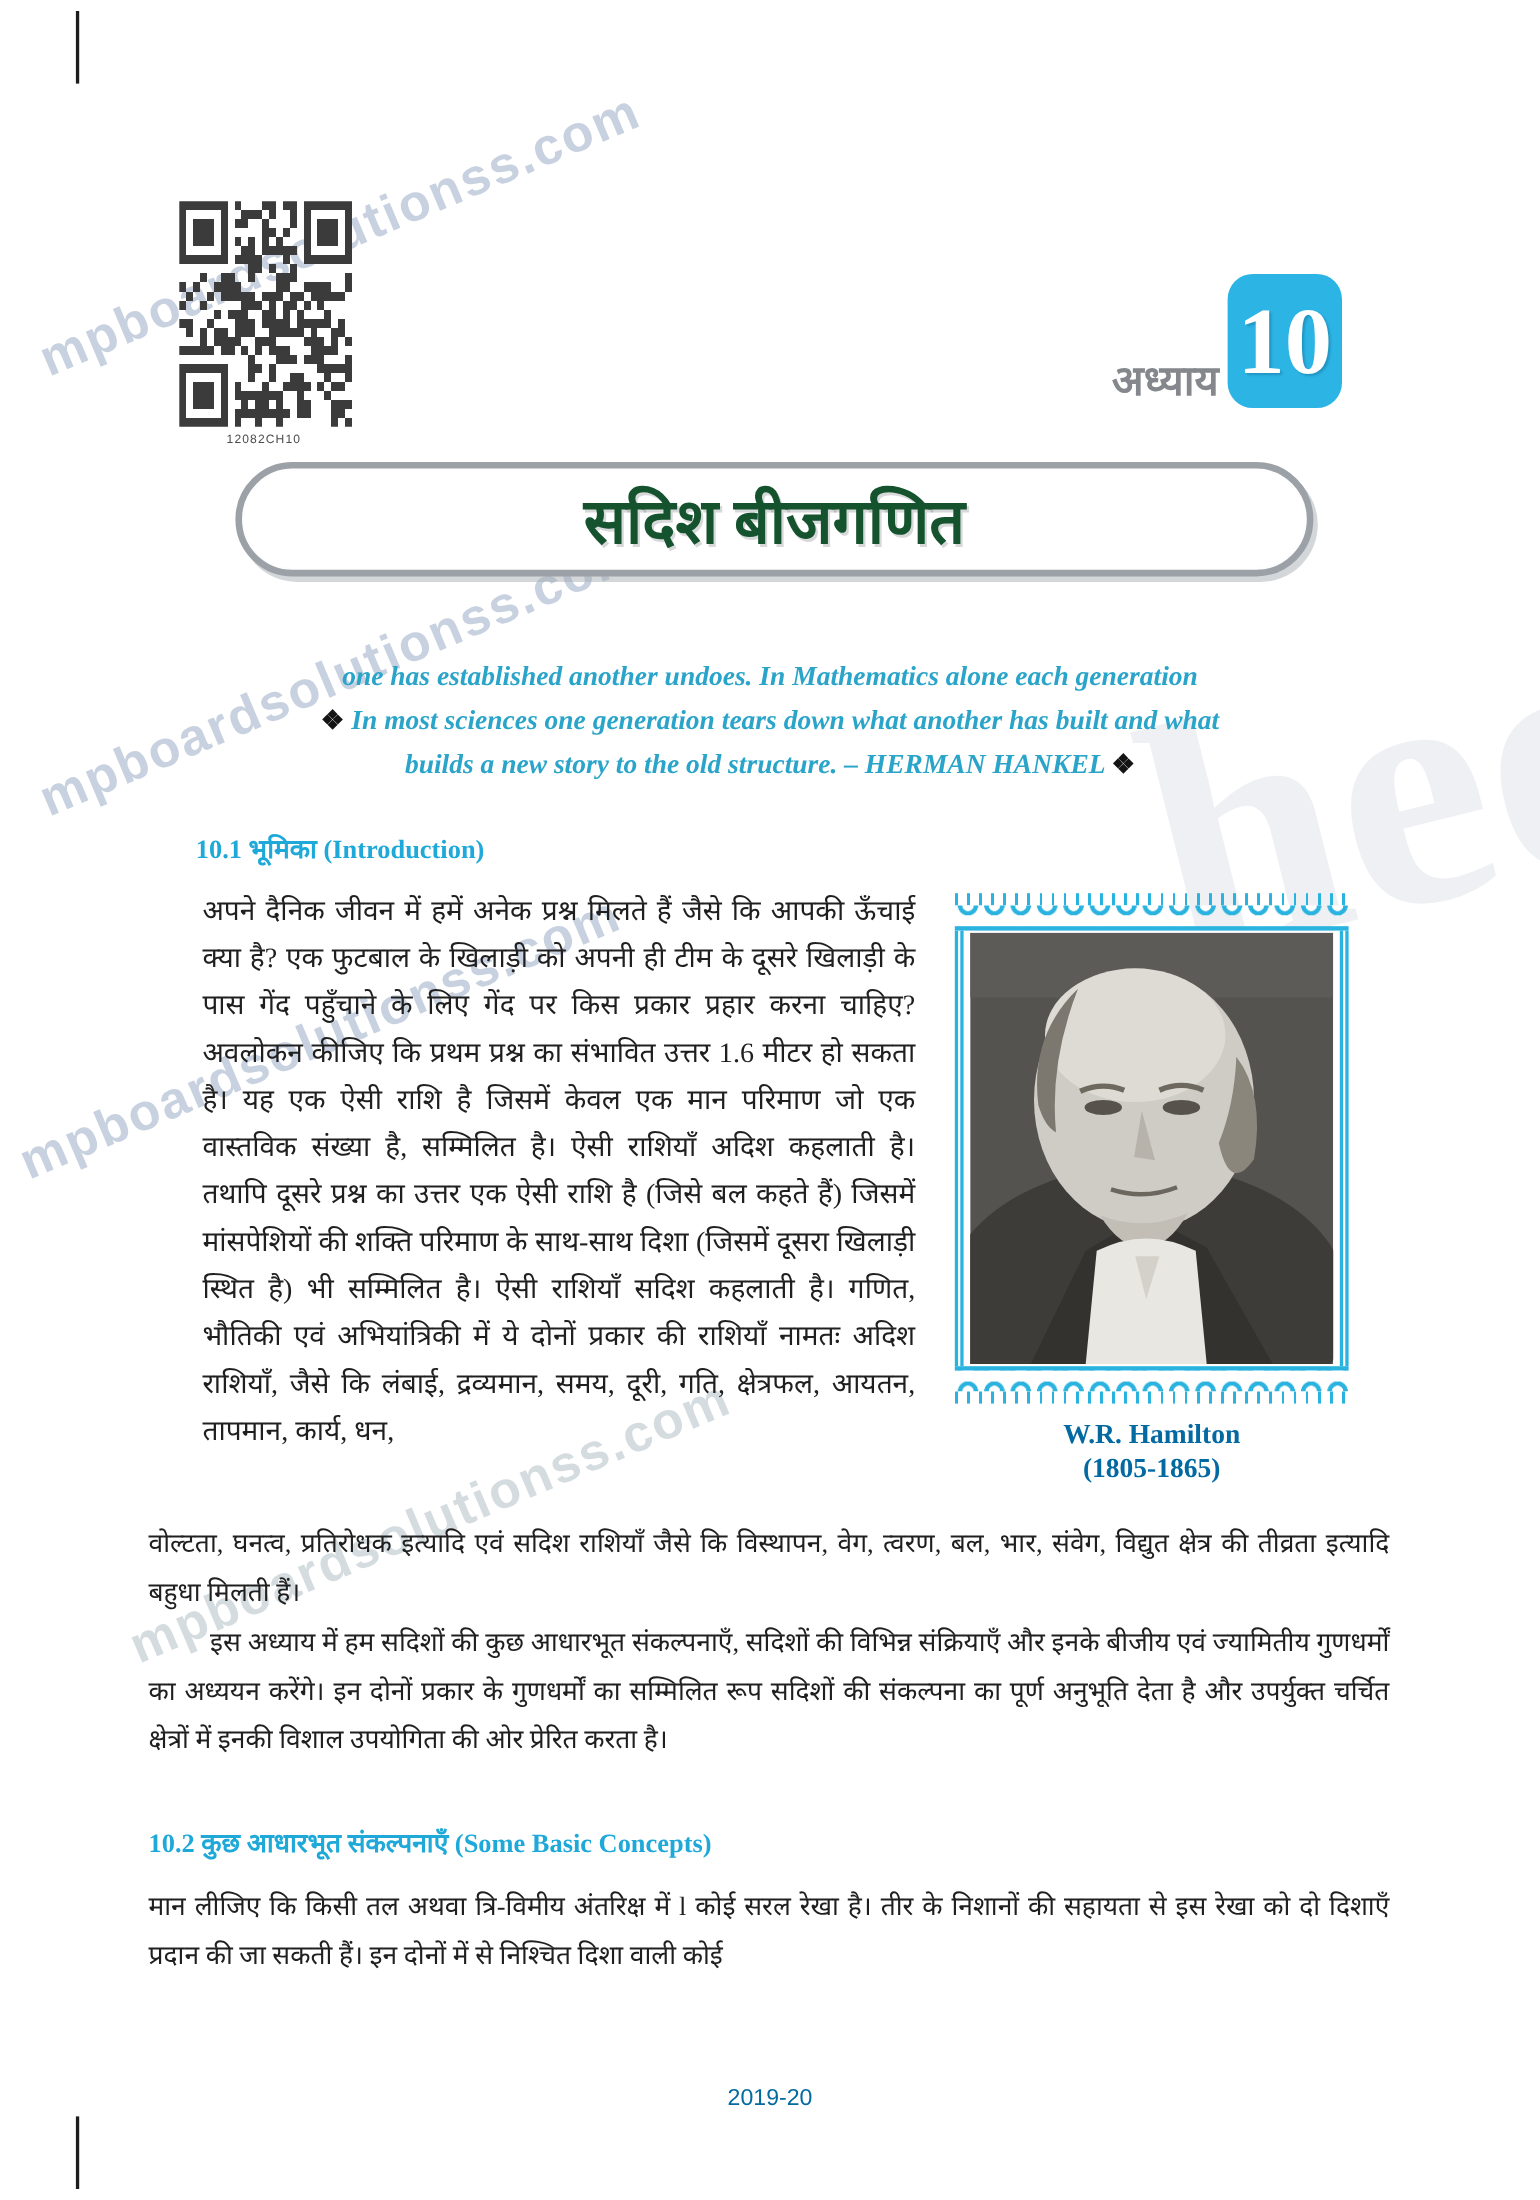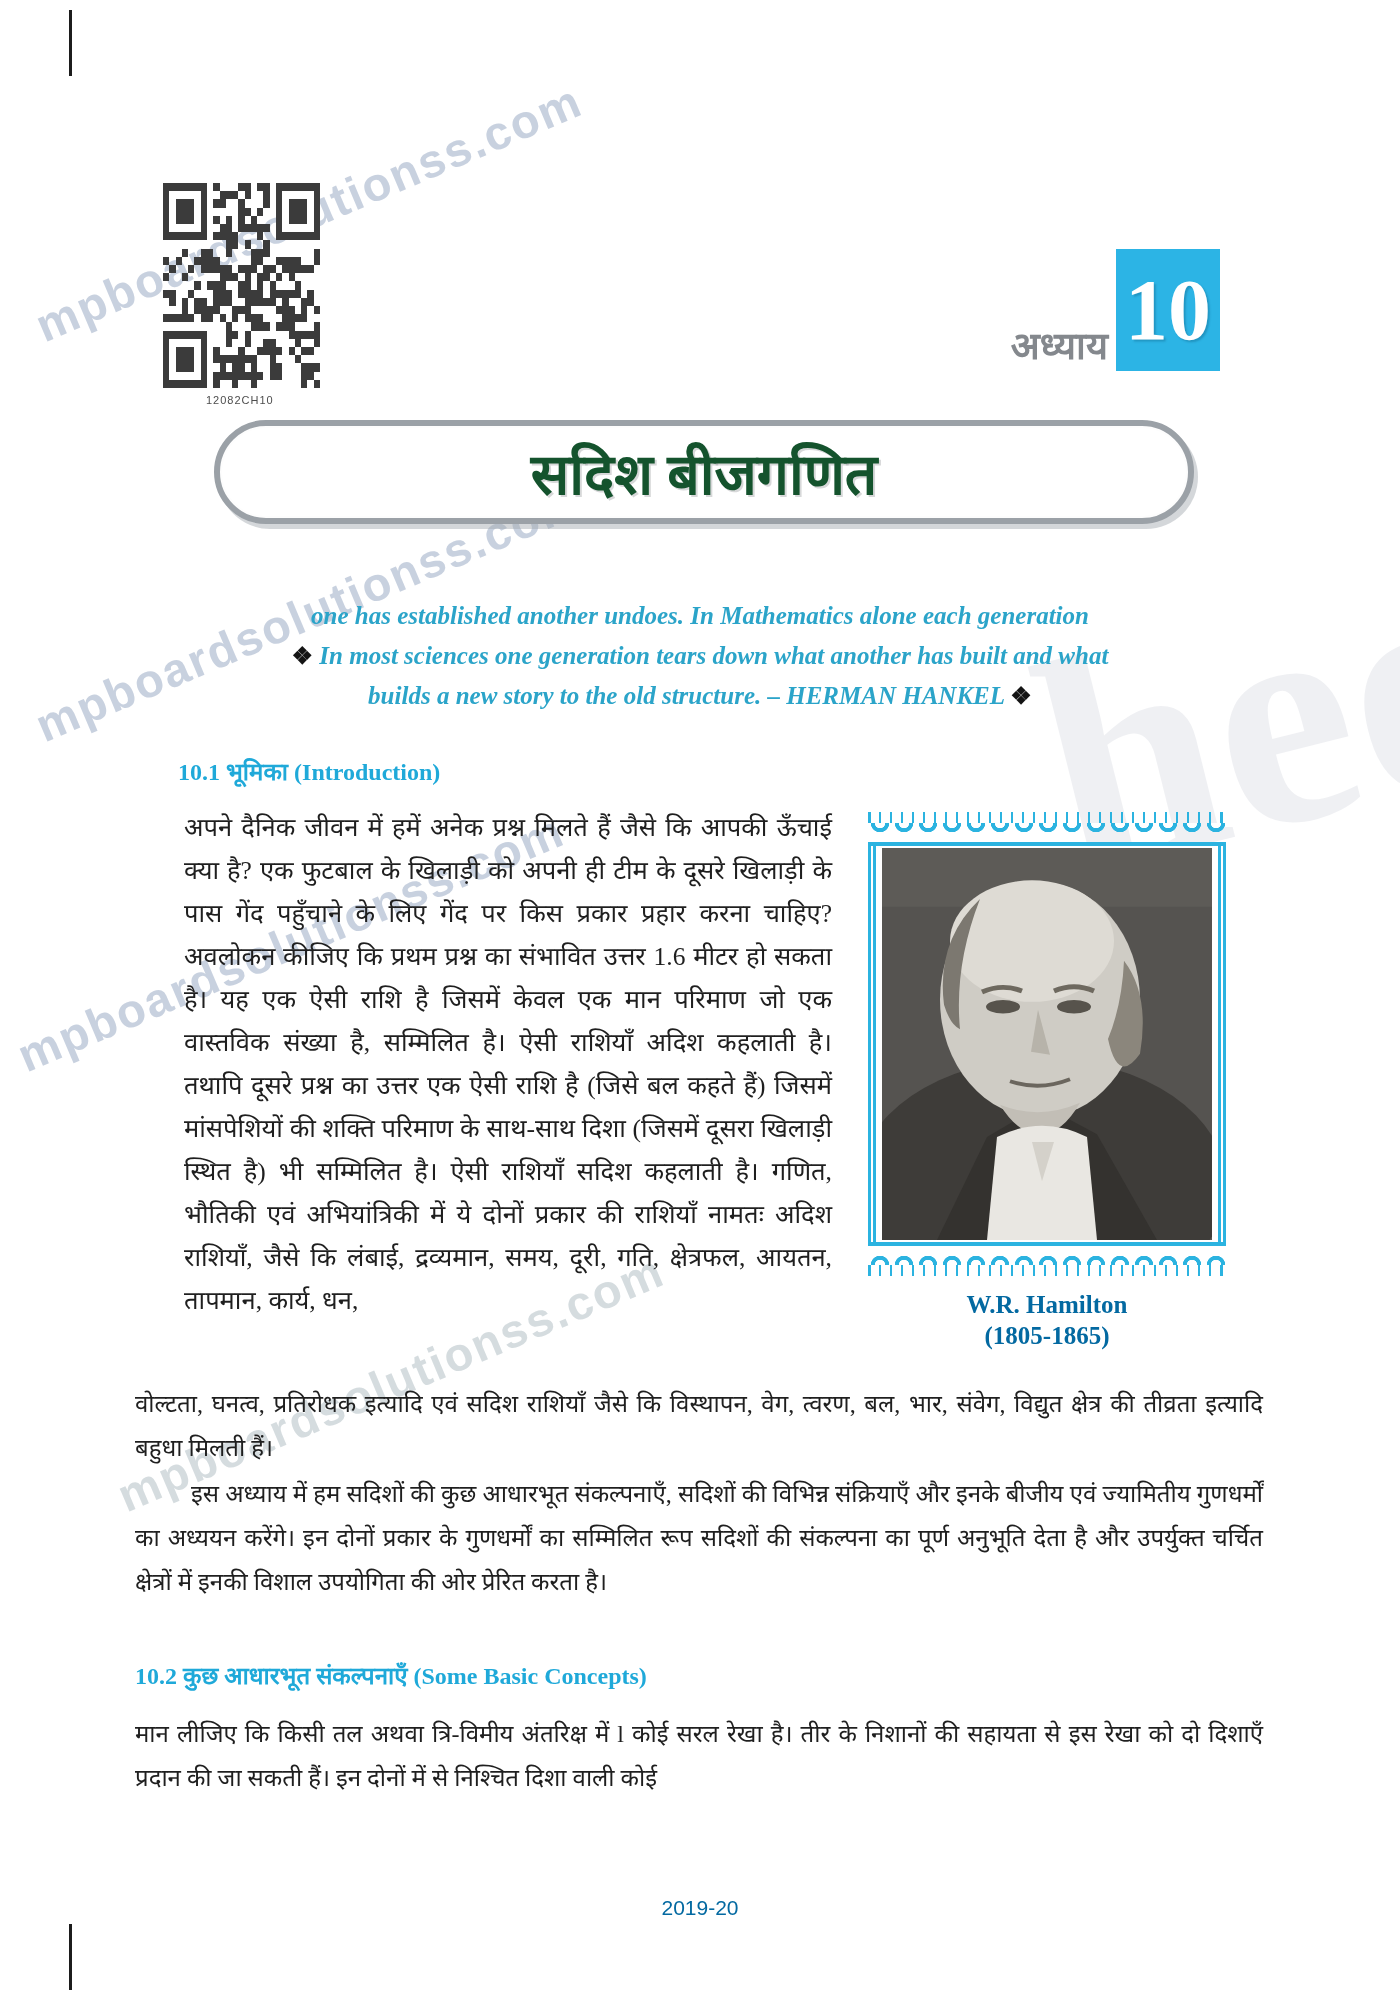--- a/index.html
+++ b/index.html
@@ -19,21 +19,21 @@
       transform:rotate(-14deg);pointer-events:none;}
   
   .qr{position:absolute;left:163px;top:183px;width:157px;height:205px;}
   .qr svg{width:100%;height:100%;}
   .qr-label{position:absolute;left:206px;top:394px;font-family:"Liberation Sans", sans-serif;
       font-size:11px;letter-spacing:1px;color:#4d4d4d;}
   
   .chapter-word{position:absolute;left:970px;top:318px;width:138px;text-align:right;
       font-size:38px;font-weight:bold;color:#84888d;}
   .chapter-box{position:absolute;left:1116px;top:249px;width:104px;height:122px;
-      background:#2cb4e5;display:flex;align-items:center;justify-content:center;}
+      background:#2cb4e5;display:flex;align-items:center;justify-content:center;border-radius:23px;}
   .chapter-box span{color:#ffffff;font-size:86px;font-weight:bold;font-family:"Liberation Serif", serif;
       text-shadow:2px 2px 2px rgba(0,60,90,0.25);}
   
   .banner{position:absolute;left:214px;top:420px;width:968px;height:92px;
       border:6px solid #9ba1a7;border-radius:54px;background:#ffffff;
       box-shadow:4px 5px 0 rgba(160,166,172,0.45), inset 0 0 0 2px #fdfdfd;
       display:flex;align-items:center;justify-content:center;gap:18px;}
   .banner .t-hi{font-size:57px;font-weight:bold;color:#14532d;text-shadow:2px 2px 0 rgba(110,115,120,0.28);}
   .banner .t-en{font-size:53px;font-weight:bold;color:#27b2e2;font-family:"Liberation Serif", serif;
       text-shadow:2px 2px 0 rgba(110,115,120,0.28);}

